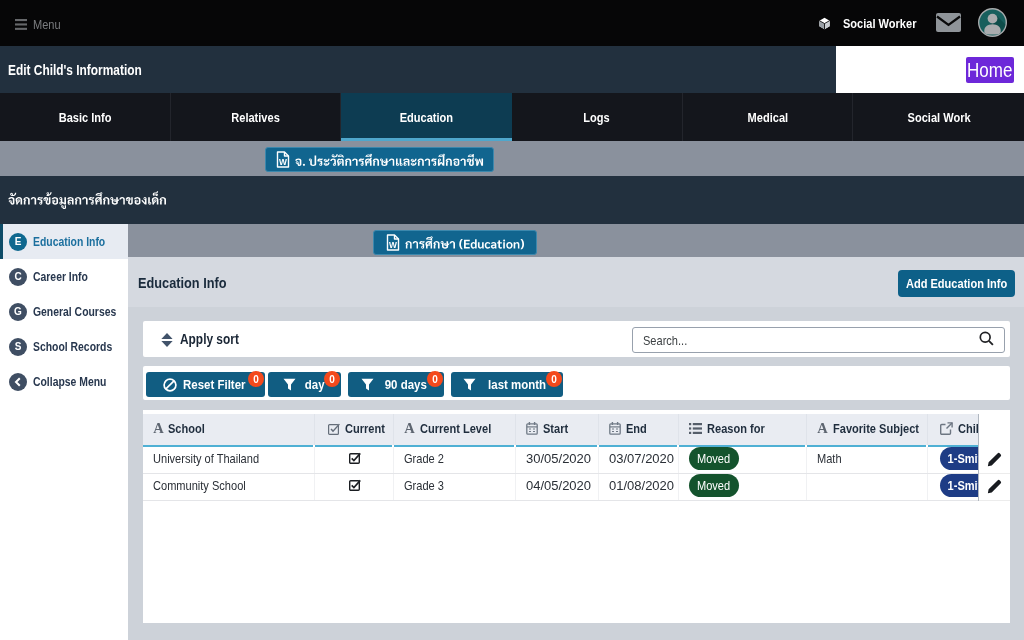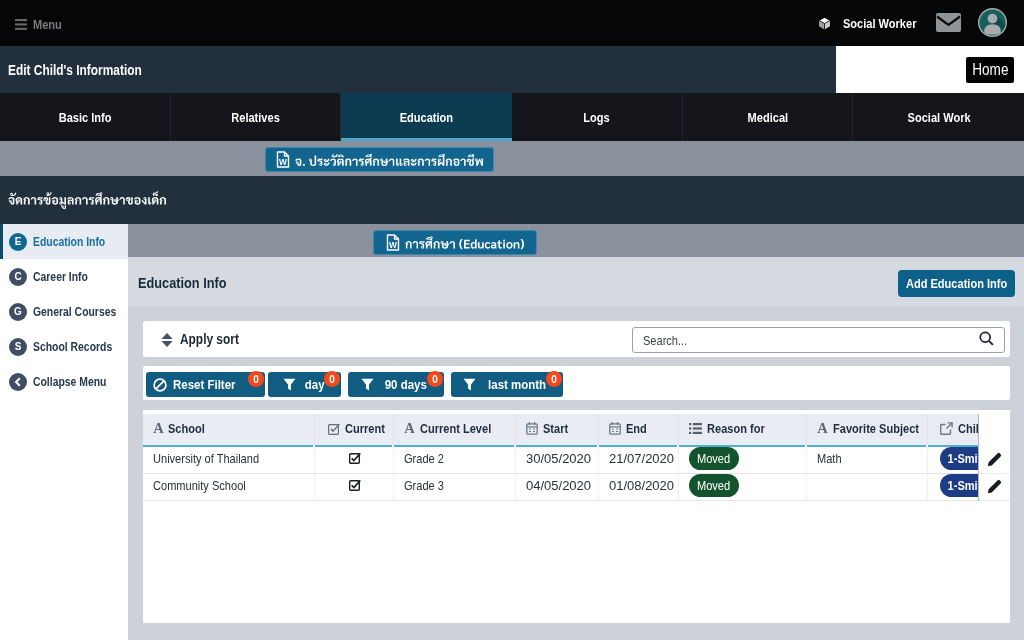--- a/index.html
+++ b/index.html
@@ -1,28 +1,28 @@
 <!DOCTYPE html>
 <html><head><meta charset="utf-8"><style>
 *{margin:0;padding:0;box-sizing:border-box}
 html,body{width:1024px;height:640px;overflow:hidden}
 body{font-family:"Liberation Sans",sans-serif;position:relative;background:#fff}
 .cx{display:inline-block;transform:scaleX(0.85);white-space:nowrap}
 .cxl{transform-origin:0 50%}.cxr{transform-origin:100% 50%}
 .abs{position:absolute}
 
 #top{left:0;top:0;width:1024px;height:46px;background:#060607}
-#menu{left:15px;top:17px;color:#7a7c7f;font-size:13px;font-weight:bold;display:flex;align-items:center;gap:6px}
+#menu{left:15px;top:17px;color:#7a7c7f;font-size:13px;font-weight:normal;display:flex;align-items:center;gap:6px}
 #suser{right:108px;top:0;height:46px;display:flex;align-items:center;gap:9px;color:#fff;font-size:13px;font-weight:bold}
 #env{left:936px;top:13px}
 #ava{left:978px;top:8px}
 
 #bar2{left:0;top:46px;width:836px;height:47px;background:#22303e;color:#fff}
 #bar2 .t{left:8px;top:16px;font-size:14px;font-weight:bold;position:absolute}
-#homebtn{position:absolute;left:966px;top:11px;width:48px;height:26px;background:#000000;border-radius:2px;color:#fff;font-size:16px;display:flex;align-items:center;justify-content:center}
+#homebtn{position:absolute;left:966px;top:11px;width:48px;height:26px;background:#6d28d9;border-radius:2px;color:#fff;font-size:20px;display:flex;align-items:center;justify-content:center}
 
 #tabs{left:0;top:93px;width:1024px;height:48px;background:#14161c;display:flex}
 #tabs .tab{width:170.66px;height:48px;display:flex;align-items:center;justify-content:center;color:#fff;font-size:13px;font-weight:bold;border-right:1px solid #23252c}
 #tabs .tab:last-child{border-right:none}
 #tabs .tab.act{background:#0d3c52;box-shadow:inset 0 -3px 0 #4fa7cc;border-right:none}
 
 #band1{left:0;top:141px;width:1024px;height:35px;background:#8a919d}
 .wbtn{position:absolute;background:#11658f;border:1px solid #3c88ad;border-radius:3px;display:flex;align-items:center;justify-content:center;gap:5px}
 #wbtnA{left:265px;top:6px;width:229px;height:25px}
 
@@ -207,21 +207,21 @@
       </div>
     <div id="search">
         <span class="cx cxl">Search...</span>
         <span class="mg"><svg width="15" height="15" viewBox="0 0 15 15">
             <circle cx="6.2" cy="6.2" r="4.9" fill="none" stroke="#202124" stroke-width="1.7"></circle>
             <path d="m9.9 9.9 4 4" stroke="#202124" stroke-width="1.9"></path>
           </svg></span>
       </div>
   </div>
   <div id="filterp">
-    <div class="fbtn" style="left:3px;width:119px;justify-content:flex-start;padding-left:7px;gap:6px">
+    <div class="fbtn" style="left:3px;width:119px;justify-content:flex-start;padding-left:17px;gap:6px">
         <svg width="14" height="14" viewBox="0 0 14 14" style="flex:none">
           <circle cx="7" cy="7" r="5.9" fill="none" stroke="#fff" stroke-width="1.7"></circle>
           <path d="M2.9 10.8 11 2.9" stroke="#fff" stroke-width="1.7"></path>
         </svg>
         <span class="cx cxl">Reset Filter</span>
         <span class="badge">0</span>
       </div>
     <div class="fbtn" style="left:125px;width:73px">
         <svg width="13" height="13" viewBox="0 0 13 13" style="flex:none">
           <path d="M.5.8h12L8 6.5v5.9L5 10.5V6.5Z" fill="#fff"></path>
@@ -327,21 +327,21 @@
         <div class="td c2">
             <svg width="11" height="11" viewBox="0 0 11 11" style="overflow:visible">
               <rect x=".7" y=".7" width="9.6" height="9.6" rx="1" fill="none" stroke="#1a1d21" stroke-width="1.4"></rect>
               <path d="m2.7 5.4 2.2 2.2 6.4-7.2" fill="none" stroke="#1a1d21" stroke-width="1.6"></path>
             </svg>
           </div>
         <div class="td c3">
             <span class="cx cxl">Grade 2</span>
           </div>
         <div class="td c4">30/05/2020</div>
-        <div class="td c5">21/07/2020</div>
+        <div class="td c5">03/07/2020</div>
         <div class="td c6">
             <span class="pill moved">
               <span class="cx">Moved</span>
             </span>
           </div>
         <div class="td c7">
             <span class="cx cxl">Math</span>
           </div>
         <div class="td c8">
             <span class="pill child">

